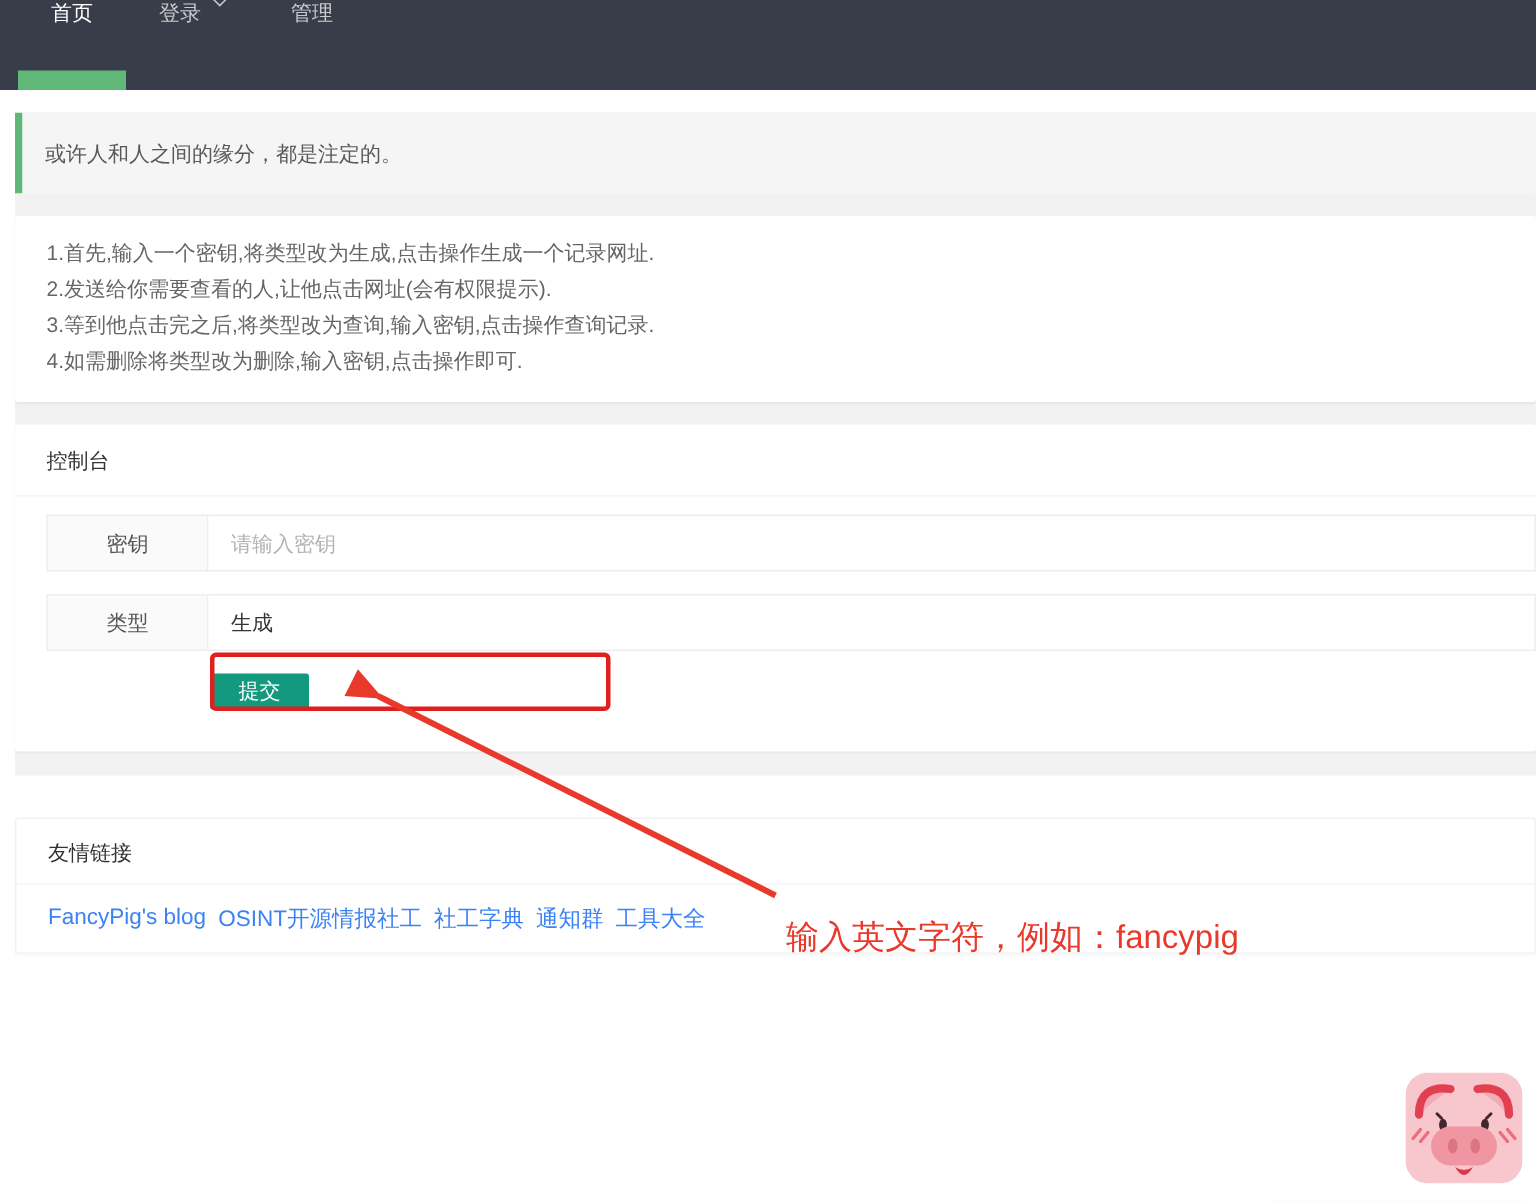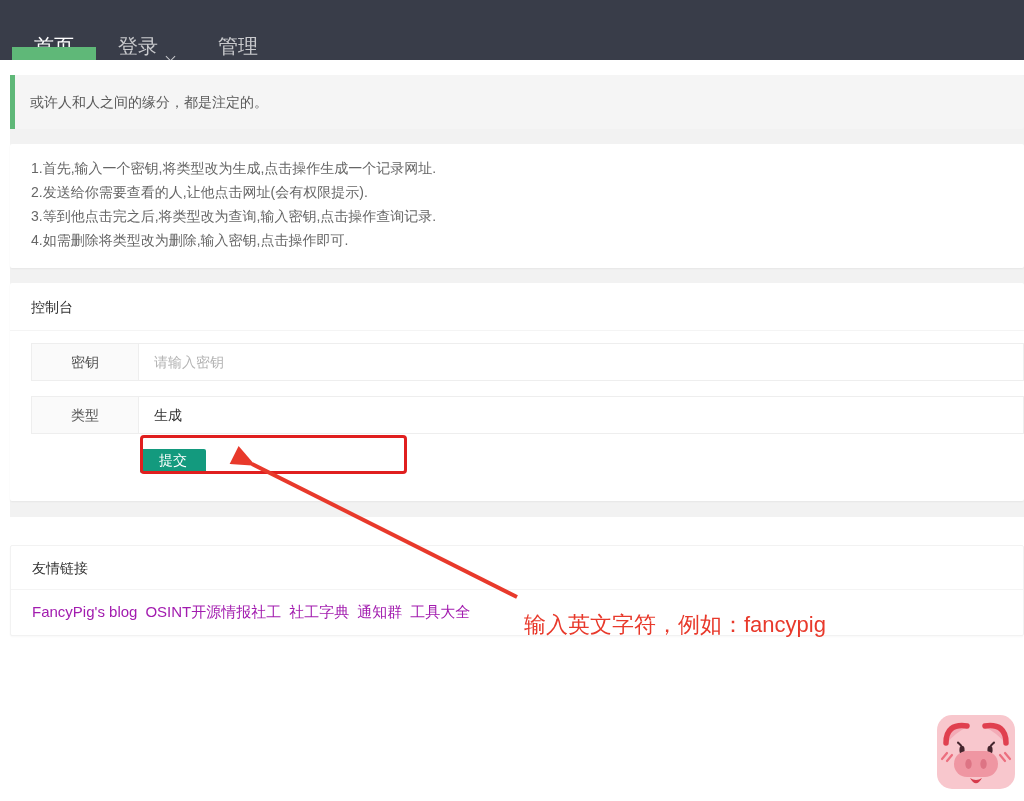--- a/index.html
+++ b/index.html
@@ -4,22 +4,22 @@
 <style>
   * { margin:0; padding:0; box-sizing:border-box; }
   html,body { width:1024px; height:801px; }
   body {
     position:relative; overflow:hidden; background:#ffffff;
     font-family:"Liberation Sans","DejaVu Sans",sans-serif;
     -webkit-font-smoothing:antialiased;
   }
   
   .navbar { height:60px; background:#393d49; display:flex; align-items:stretch; padding-left:12px; }
-  .nav-item { position:relative; display:flex; align-items:flex-end; padding:0 22px;
-    font-size:20px; color:rgba(255,255,255,.72); cursor:pointer; }
+  .nav-item { position:relative; display:flex; align-items:flex-start; padding:0 22px;
+    font-size:14px; color:rgba(255,255,255,.72); cursor:pointer; }
   .nav-item.active { color:#ffffff; }
   .nav-active-bar { position:absolute; left:0; right:0; bottom:0; height:13px; background:#5FB878; }
   .chev { display:inline-block; width:7px; height:7px; margin-left:9px; margin-top:-4px;
     border-right:1.6px solid currentColor; border-bottom:1.6px solid currentColor;
     transform:rotate(45deg); }
   
   .main { margin:15px 0 0 10px; width:1014px; background:#f2f2f2; padding-bottom:16px; }
   .quote { background:#f5f5f5; border-left:5px solid #5FB878; padding:16px 15px;
     font-size:14px; line-height:22px; color:#595959; border-radius:0 2px 2px 0; }
   .card { background:#ffffff; margin-top:15px; border-radius:2px;
@@ -41,21 +41,21 @@
   .form-input::placeholder { color:#b4b4b4; }
   .submit-btn { display:inline-block; margin-left:109px; height:24px; padding:0 19px;
     background:#139a7e; color:#ffffff; border:none; border-radius:2px; font-size:14px;
     cursor:pointer; font-family:inherit; }
   
   .card-links { margin:28px 0 0 10px; width:1014px; background:#fff; border:1px solid #f2f2f2;
     border-radius:2px; box-shadow:0 1px 2px rgba(0,0,0,.03); }
   .card-links .card-header { height:44px; line-height:44px; }
   .card-links .card-body { padding:13px 21px; }
   .links-row { display:flex; gap:8px; font-size:15px; color:#333; }
-  .links-row a { color:#a21caf; text-decoration:none; cursor:pointer; }
+  .links-row a { color:#3b82f6; text-decoration:none; cursor:pointer; }
   
   .anno-rect { position:absolute; left:140px; top:435px; width:267px; height:39px;
     border:3px solid #e01f1f; border-radius:4px; pointer-events:none; }
   .anno-arrow { position:absolute; left:0; top:0; width:1024px; height:801px; pointer-events:none; }
   .anno-text { position:absolute; left:524px; top:610px; font-size:22px; font-weight:500;
     color:#e8392b; pointer-events:none; white-space:nowrap; }
   
   .pig { position:absolute; left:937px; top:715px; width:78px; height:74px; }
 </style>
 </head>

